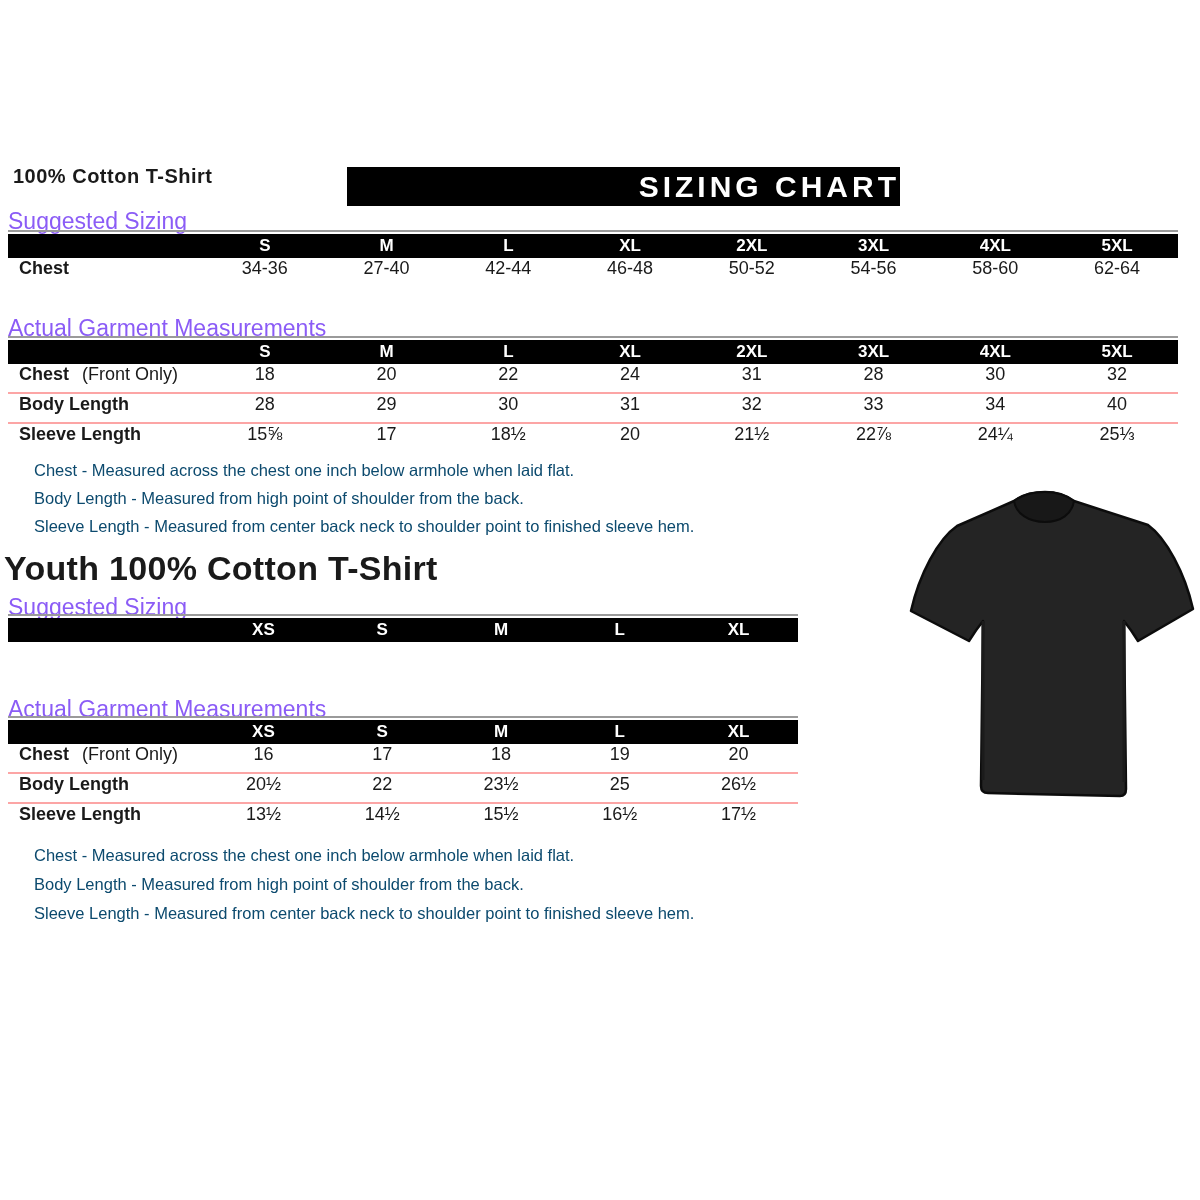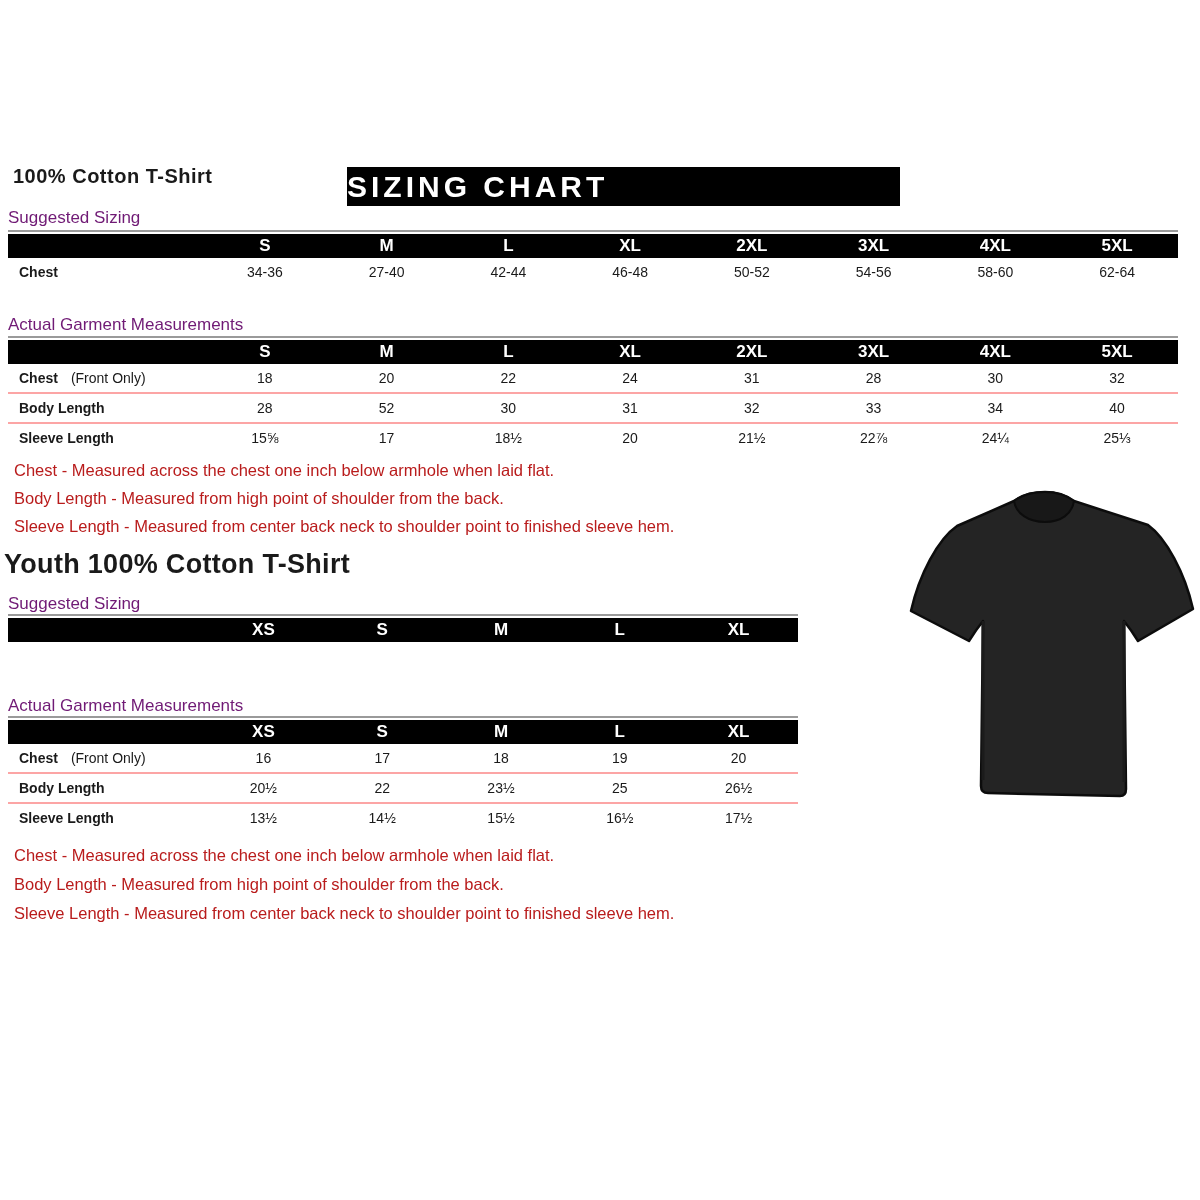--- a/index.html
+++ b/index.html
@@ -5,39 +5,39 @@
   html,body{margin:0;padding:0;}
   body{
     width:1200px;height:1200px;position:relative;overflow:hidden;
     background:#ffffff;color:#1a1a1a;
     font-family:"Liberation Sans", sans-serif;
   }
   .abs{position:absolute;}
   .page-title{left:13px;top:165px;font-size:20px;font-weight:bold;letter-spacing:0.5px;}
   .banner{
     left:347px;top:167px;width:553px;height:39px;background:#000;
-    display:flex;align-items:center;justify-content:flex-start;
+    display:flex;align-items:center;justify-content:flex-end;
   }
   .banner span{color:#fff;font-size:30px;font-weight:bold;letter-spacing:4px;}
-  .sec-label{font-size:17px;color:#701a75;}
-  .youth-title{left:4px;top:549px;font-size:27px;font-weight:bold;letter-spacing:0.3px;}
+  .sec-label{font-size:23px;color:#8b5cf6;}
+  .youth-title{left:4px;top:549px;font-size:34px;font-weight:bold;letter-spacing:0.3px;}
 
   .stable{position:absolute;}
   .stable .topline{height:2px;background:#9a9a9a;margin-bottom:2px;}
   .stable .hdr{
     display:flex;align-items:center;background:#000;color:#fff;
     font-weight:bold;height:24px;font-size:17px;
   }
-  .stable .row{display:flex;align-items:center;height:28px;font-size:14px;}
+  .stable .row{display:flex;align-items:flex-start;height:28px;font-size:18px;}
   .stable .row ~ .row{border-top:2px solid #fca5a5;}
   .lcol{width:196px;padding-left:11px;box-sizing:border-box;text-align:left;font-weight:bold;white-space:nowrap;}
   .lcol .sfx{font-weight:normal;margin-left:13px;}
   .dcol{flex:1;text-align:center;}
 
-  .notes{font-size:16.5px;line-height:28px;color:#b91c1c;}
+  .notes{font-size:16.5px;line-height:28px;color:#0c4a6e;margin-left:20px;}
   .notes div{white-space:nowrap;}
 
   .tshirt{left:893px;top:480px;width:305px;height:330px;}
 </style>
 </head>
 <body>
 
 <div class="abs page-title">100% Cotton T-Shirt</div>
 <div class="abs banner">
   <span>SIZING CHART</span>
@@ -91,21 +91,21 @@
     <div class="dcol">22</div>
     <div class="dcol">24</div>
     <div class="dcol">31</div>
     <div class="dcol">28</div>
     <div class="dcol">30</div>
     <div class="dcol">32</div>
   </div>
   <div class="row">
     <div class="lcol"><span>Body Length</span></div>
     <div class="dcol">28</div>
-    <div class="dcol">52</div>
+    <div class="dcol">29</div>
     <div class="dcol">30</div>
     <div class="dcol">31</div>
     <div class="dcol">32</div>
     <div class="dcol">33</div>
     <div class="dcol">34</div>
     <div class="dcol">40</div>
   </div>
   <div class="row">
     <div class="lcol"><span>Sleeve Length</span></div>
     <div class="dcol">15⅝</div>

